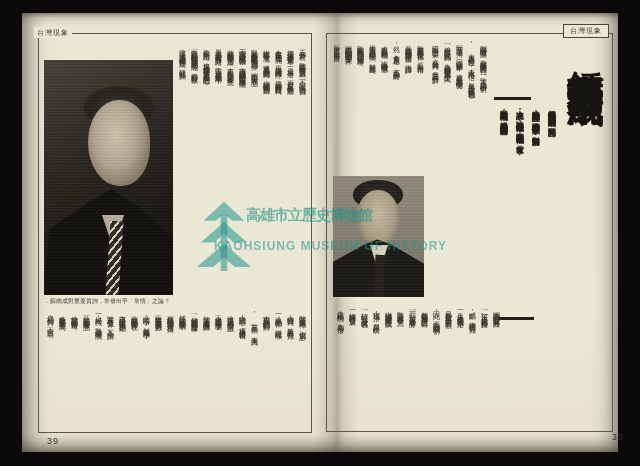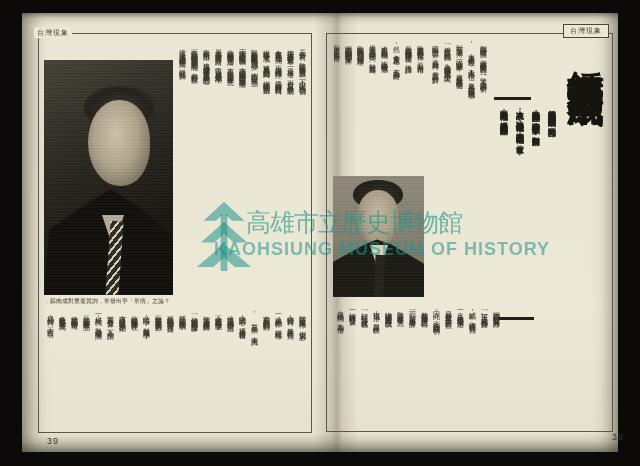--- a/index.html
+++ b/index.html
@@ -67,23 +67,23 @@
     clip-path:polygon(0 0,100% 0,50% 100%);background:#d9d3bd;}
   .photoR .tie{position:absolute;left:42px;bottom:0;width:9px;height:42px;transform:rotate(2deg);
     background:radial-gradient(circle 1px at 2px 2px,#c9c2ac 40%,#23211a 44%) 0 0/5px 5px,#23211a;}
   .grain{position:absolute;inset:0;opacity:.14;pointer-events:none;
     background:repeating-linear-gradient(0deg,rgba(255,255,255,.25) 0 1px,rgba(0,0,0,.25) 2px 3px);}
 
   .caption{position:absolute;left:44px;top:297px;width:150px;font-size:6px;color:#45423a;letter-spacing:0;}
 
   
   .watermark{position:absolute;left:190px;top:200px;width:300px;height:80px;pointer-events:none;}
-  .wm-cn{position:absolute;left:56px;top:6px;font-size:25px;font-weight:normal;letter-spacing:-1px;
+  .wm-cn{position:absolute;left:56px;top:6px;font-size:15px;font-weight:bold;letter-spacing:-1px;
     color:rgba(32,148,138,.62);white-space:nowrap;}
-  .wm-en{position:absolute;left:24px;top:39px;font-size:18px;font-weight:bold;letter-spacing:1px;
+  .wm-en{position:absolute;left:24px;top:39px;font-size:12px;font-weight:bold;letter-spacing:1px;
     color:rgba(32,148,138,.55);white-space:nowrap;}
   .wm-logo{position:absolute;left:0;top:0;width:68px;height:74px;}
 </style>
 </head>
 <body>
 
 <div class="scan">
   <div class="paper">
     <div class="gutter"></div>
   </div>

